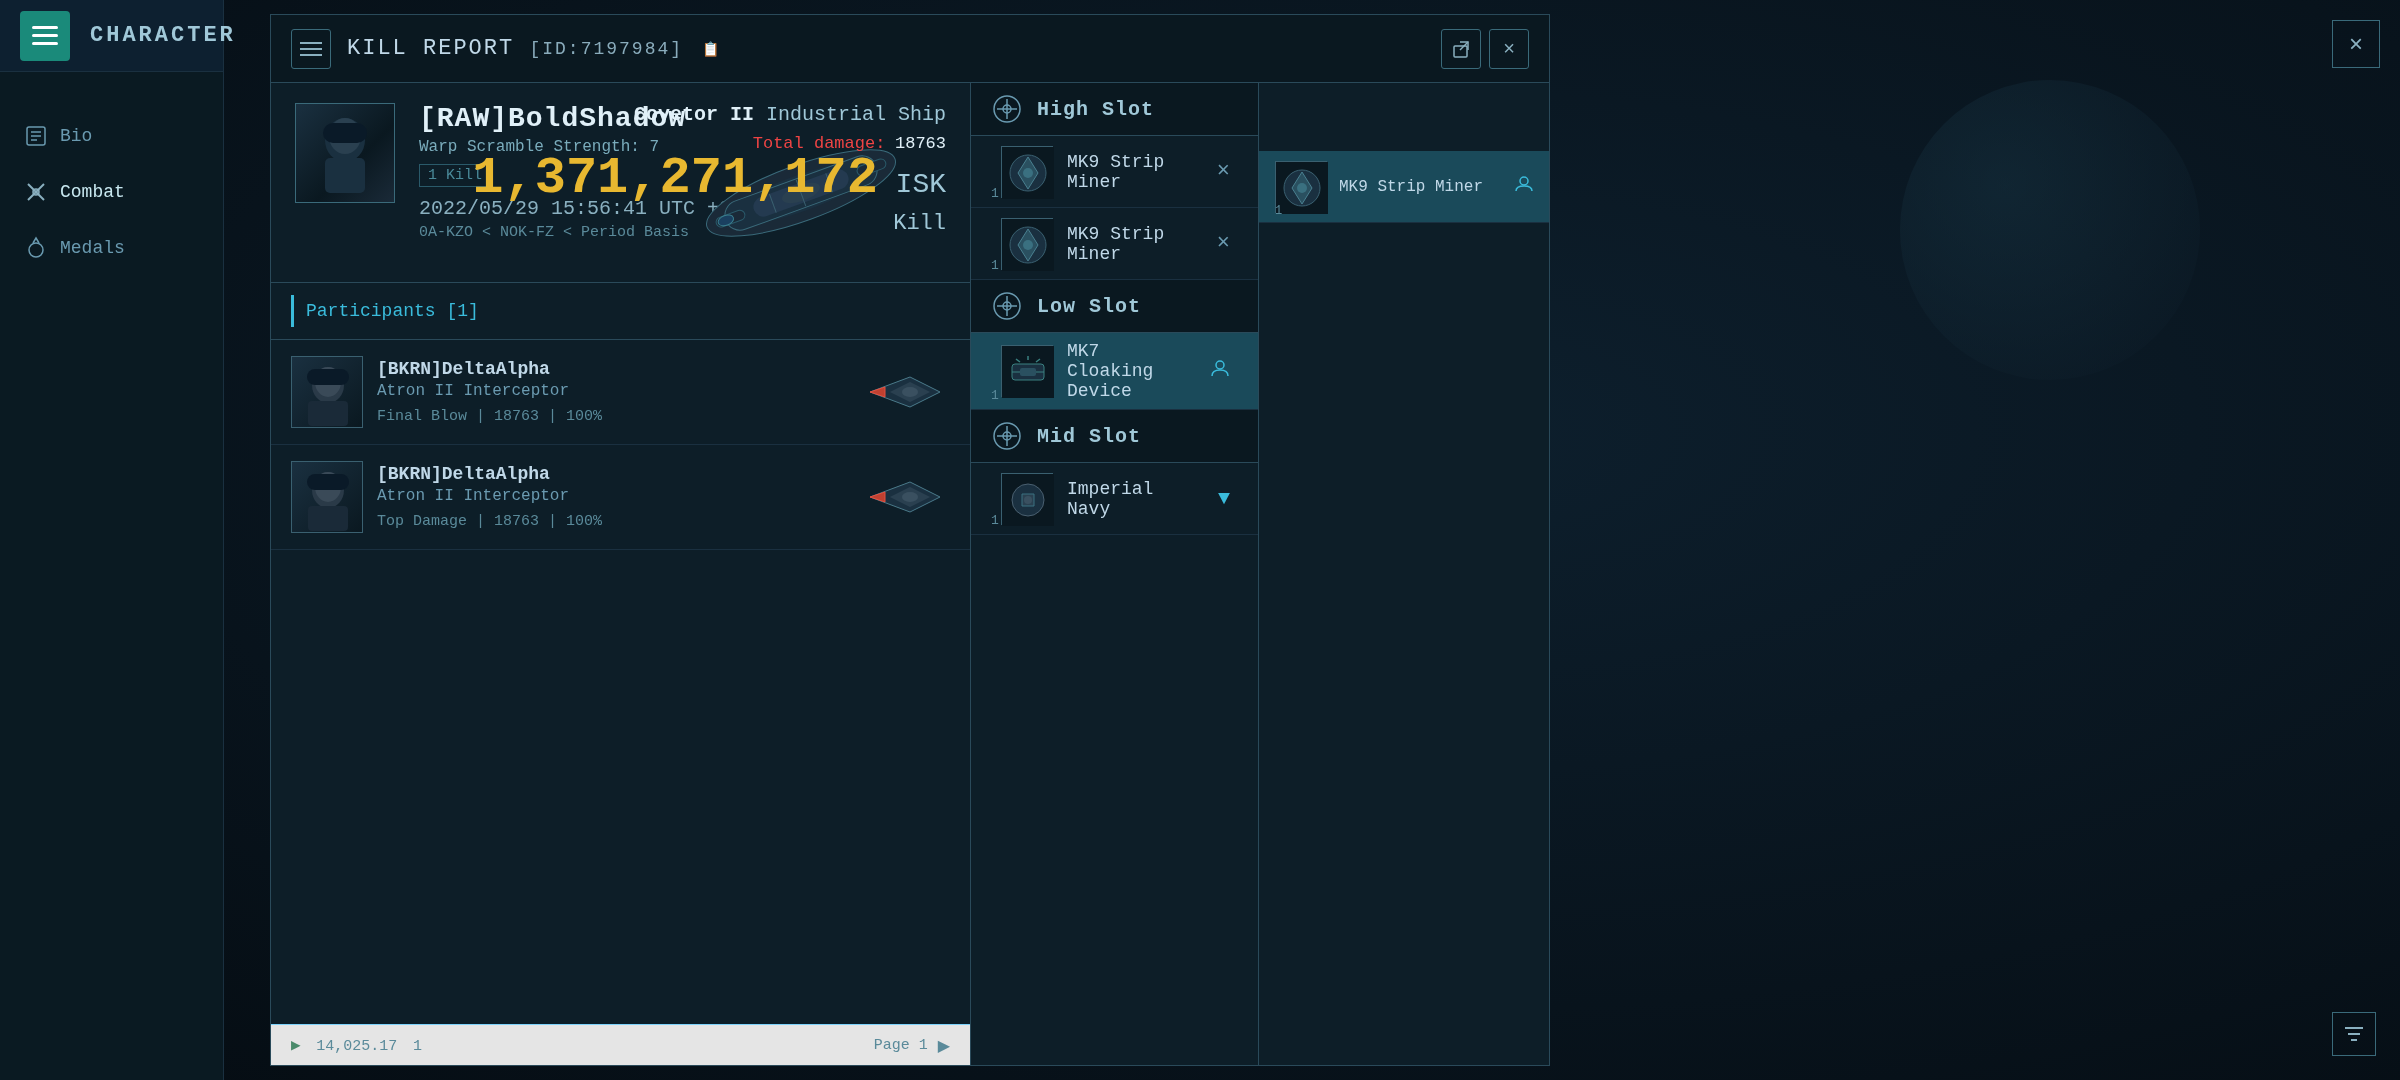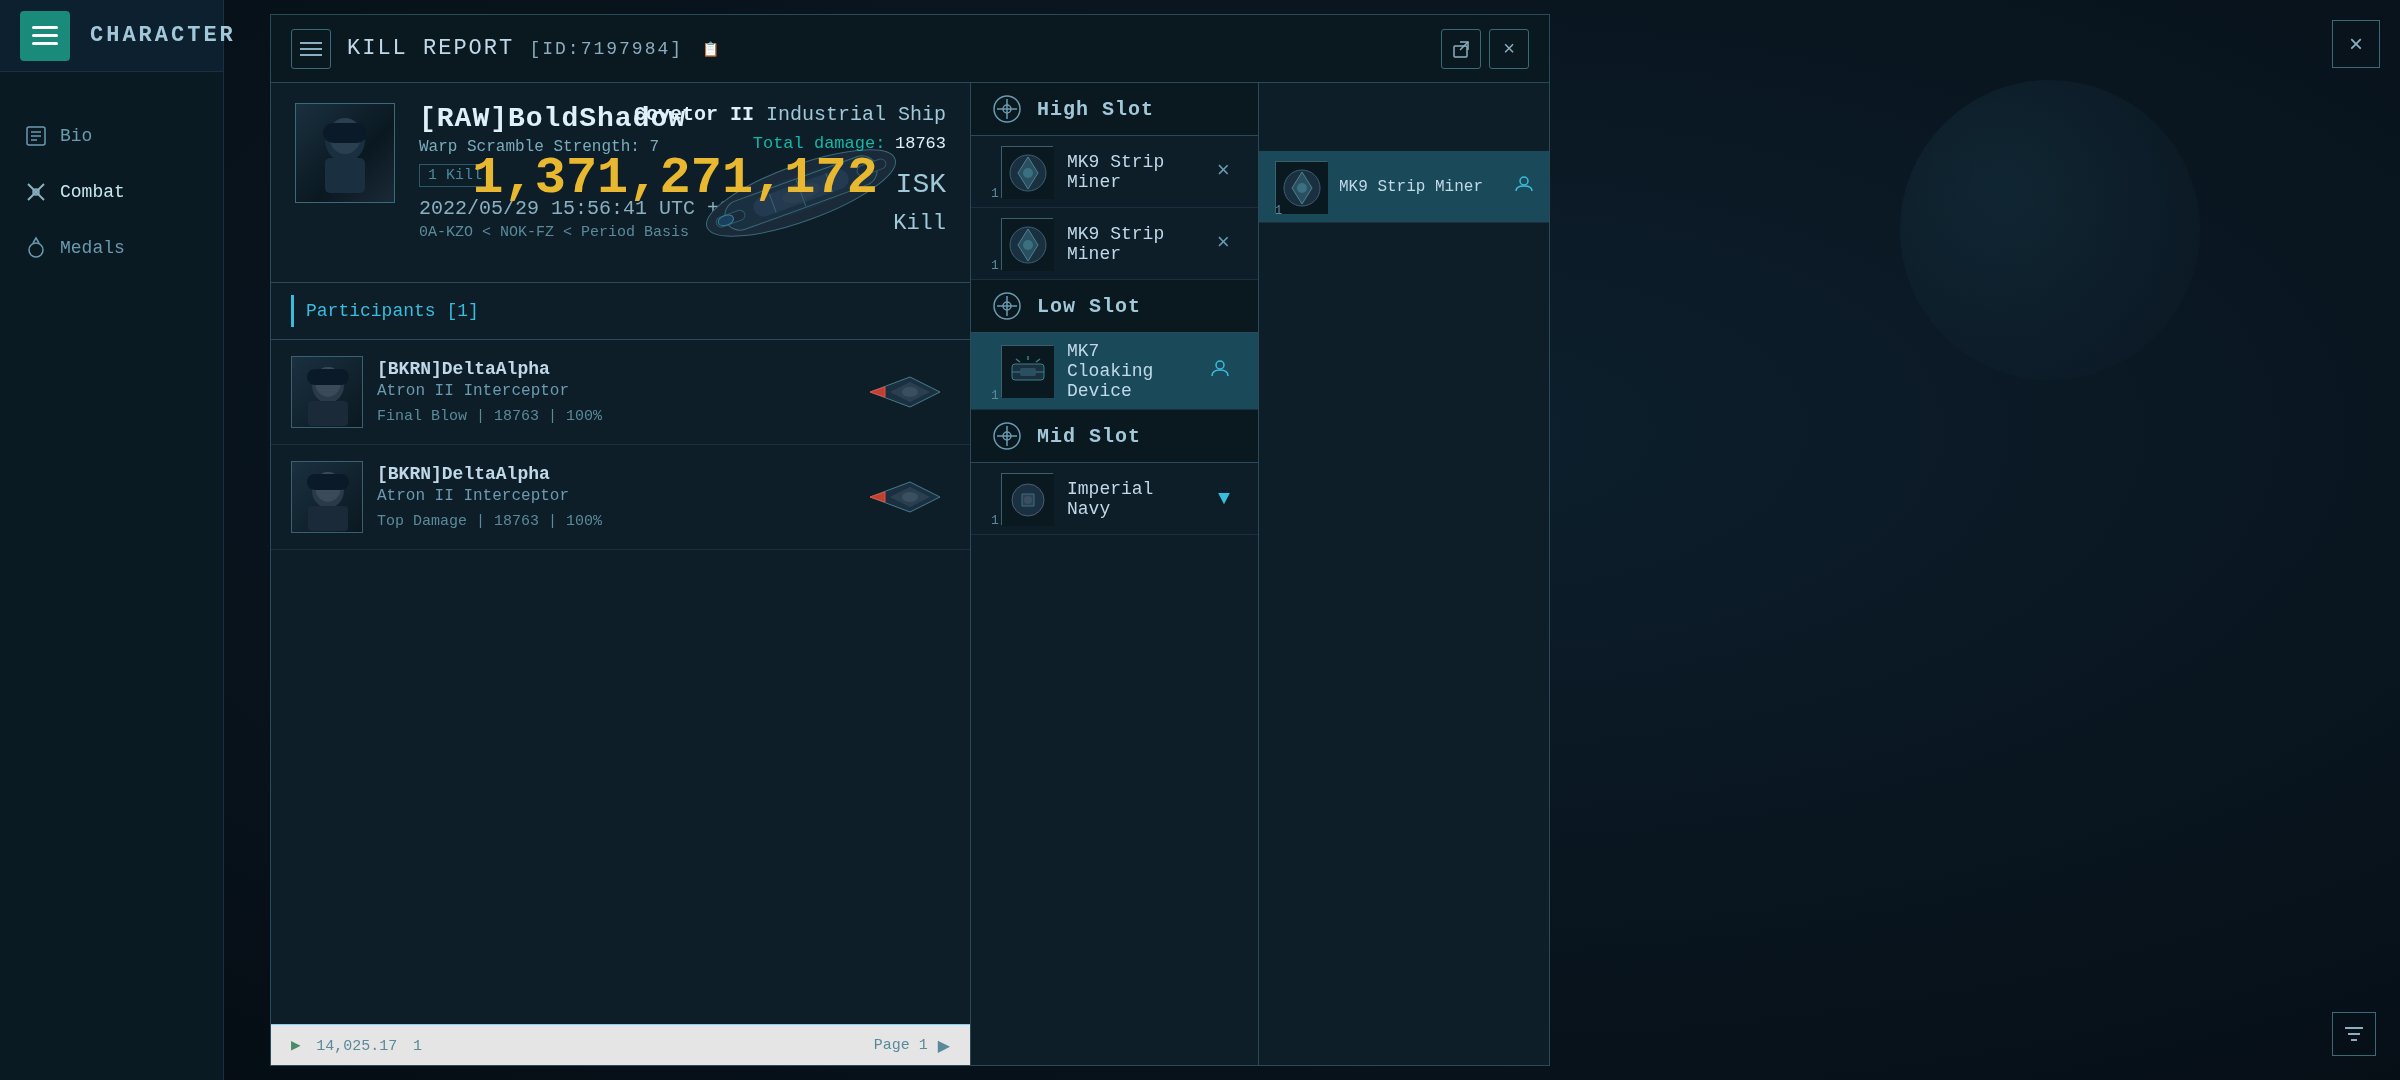--- a/index.html
+++ b/index.html
@@ -292,21 +292,21 @@
       color: #a0c8d8;
       font-size: 20px;
     }
 
     .ship-class .ship-name-bold {
       font-weight: bold;
       color: #e0f0f8;
     }
 
     .damage-label {
-      color: #14b8a6;
+      color: #ef4444;
       font-size: 17px;
       margin-top: 13px;
     }
 
     .damage-value {
       color: #e0f0f8;
       font-size: 17px;
     }
 
     .isk-value {

